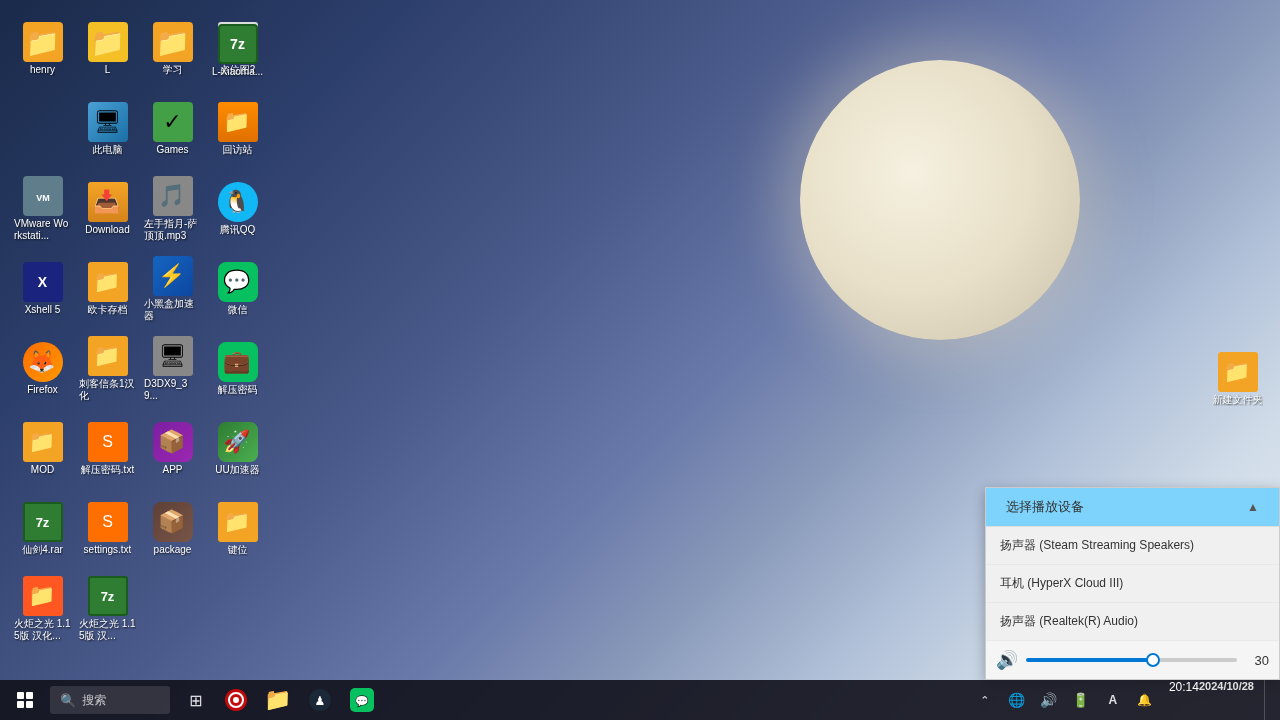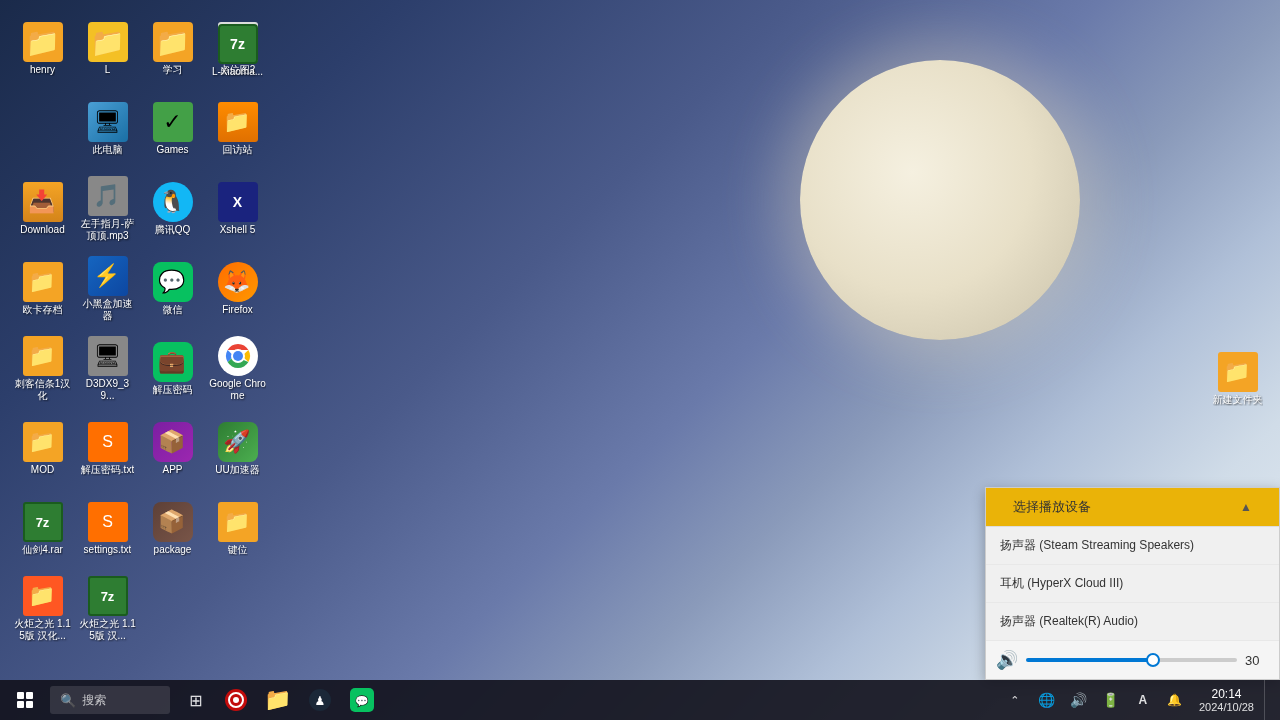--- a/index.html
+++ b/index.html
@@ -68,21 +68,21 @@
       align-items: center;
       justify-content: center;
       font-size: 28px;
       margin-bottom: 2px;
       border-radius: 4px;
     }
 
     .icon-label {
       font-size: 10px;
       color: white;
-      text-align: center;
+      text-align: left;
       text-shadow: 1px 1px 2px rgba(0,0,0,0.8);
       line-height: 1.2;
       max-width: 62px;
       word-break: break-all;
       overflow: hidden;
       display: -webkit-box;
       -webkit-line-clamp: 2;
       -webkit-box-orient: vertical;
     }
 
@@ -103,22 +103,22 @@
       background: #f0f0f0;
       border: 1px solid #ccc;
       box-shadow: 0 4px 12px rgba(0,0,0,0.3);
       z-index: 100;
     }
 
     #audio-popup-header {
       display: flex;
       justify-content: space-between;
       align-items: center;
-      padding: 10px 27px;
-      background: #eab308;
+      padding: 10px 20px;
+      background: #7dd3fc;
       border-bottom: 1px solid #ddd;
     }
 
     #audio-popup-header span {
       font-size: 13px;
       color: #333;
       font-weight: 500;
     }
 
     .audio-device-item {
@@ -160,20 +160,21 @@
       height: 14px;
       background: white;
       border: 2px solid #0078d4;
       border-radius: 50%;
     }
 
     #volume-number {
       font-size: 13px;
       color: #333;
       min-width: 24px;
+      text-align: right;
     }
 
     
     #taskbar {
       position: absolute;
       bottom: 0;
       left: 0;
       right: 0;
       height: 40px;
       background: rgba(20, 20, 30, 0.92);
@@ -263,36 +264,37 @@
       display: flex;
       align-items: center;
       justify-content: center;
       cursor: pointer;
       font-size: 14px;
       color: rgba(255,255,255,0.85);
     }
 
     #taskbar-clock {
       display: flex;
-      flex-direction: column;
-      align-items: center;
+      flex-direction: row;
+      align-items: flex-start;
       justify-content: center;
       cursor: pointer;
       padding: 0 6px;
       height: 40px;
     }
 
     #taskbar-time {
       font-size: 12px;
       color: white;
     }
 
     #taskbar-date {
       font-size: 11px;
       color: rgba(255,255,255,0.85);
+      font-weight: bold;
     }
 
     #show-desktop {
       width: 10px;
       height: 40px;
       border-left: 1px solid rgba(255,255,255,0.2);
       cursor: pointer;
     }
 
     
@@ -339,20 +341,29 @@
   <div class="desktop-icon">
     <div class="icon-img" style="background:#43a047; border-radius:4px; font-size:22px;">✓</div>
     <span class="icon-label">Games</span>
   </div>
 
   <div class="desktop-icon">
     <div class="icon-img icon-folder" style="background: linear-gradient(to bottom, #ff8c00, #e07000); border-radius:3px; font-size:22px;">📁</div>
     <span class="icon-label">回访站</span>
   </div>
   <div class="desktop-icon">
+    <div class="icon-img" style="background:#607d8b; border-radius:4px;">
+        <svg width="30" height="30" viewBox="0 0 30 30">
+          <rect width="30" height="30" fill="#607d8b" rx="3"></rect>
+          <text x="15" y="20" text-anchor="middle" font-size="9" fill="white" font-weight="bold">VM</text>
+        </svg>
+      </div>
+    <span class="icon-label">VMware Workstati...</span>
+  </div>
+  <div class="desktop-icon">
     <div class="icon-img" style="background: linear-gradient(to bottom, #f4a425, #d4841a); border-radius:3px; font-size:22px;">📥</div>
     <span class="icon-label">Download</span>
   </div>
   <div class="desktop-icon">
     <div class="icon-img" style="background:#888; border-radius:3px; font-size:22px;">🎵</div>
     <span class="icon-label">左手指月-萨顶顶.mp3</span>
   </div>
 
   <div class="desktop-icon">
     <div class="icon-img" style="background:#12b7f5; border-radius:50%; font-size:22px;">🐧</div>
@@ -384,35 +395,20 @@
     <span class="icon-label">刺客信条1汉化</span>
   </div>
   <div class="desktop-icon">
     <div class="icon-img" style="background:#888; border-radius:3px; font-size:22px;">🖥</div>
     <span class="icon-label">D3DX9_39...</span>
   </div>
 
   <div class="desktop-icon">
     <div class="icon-img" style="background:#07c160; border-radius:8px; font-size:22px;">💼</div>
     <span class="icon-label">解压密码</span>
-  </div>
-  <div class="desktop-icon">
-    <div class="icon-img" style="background:white; border-radius:50%; display:flex; align-items:center; justify-content:center; overflow:hidden;">
-      <svg width="36" height="36" viewBox="0 0 36 36">
-        <circle cx="18" cy="18" r="18" fill="white"></circle>
-        <path d="M18 6 A12 12 0 0 1 28.39 12 L18 12 Z" fill="#ea4335"></path>
-        <path d="M28.39 12 A12 12 0 0 1 28.39 24 L22 18 Z" fill="#fbbc04"></path>
-        <path d="M28.39 24 A12 12 0 0 1 7.61 24 L13.8 18 Z" fill="#34a853"></path>
-        <path d="M7.61 24 A12 12 0 0 1 7.61 12 L13.8 18 Z" fill="#4285f4"></path>
-        <path d="M7.61 12 A12 12 0 0 1 18 6 L18 12 Z" fill="#ea4335"></path>
-        <circle cx="18" cy="18" r="7" fill="white"></circle>
-        <circle cx="18" cy="18" r="5" fill="#4285f4"></circle>
-      </svg>
-    </div>
-    <span class="icon-label">Google Chrome</span>
   </div>
   <div class="desktop-icon">
     <div class="icon-img icon-folder" style="background:#f4a425; border-radius:3px; font-size:22px;">📁</div>
     <span class="icon-label">MOD</span>
   </div>
   <div class="desktop-icon">
     <div class="icon-img" style="background:#ff6f00; border-radius:3px; font-size:22px; display:flex; align-items:center; justify-content:center; color:white; font-size:16px;">S</div>
     <span class="icon-label">解压密码.txt</span>
   </div>
 

